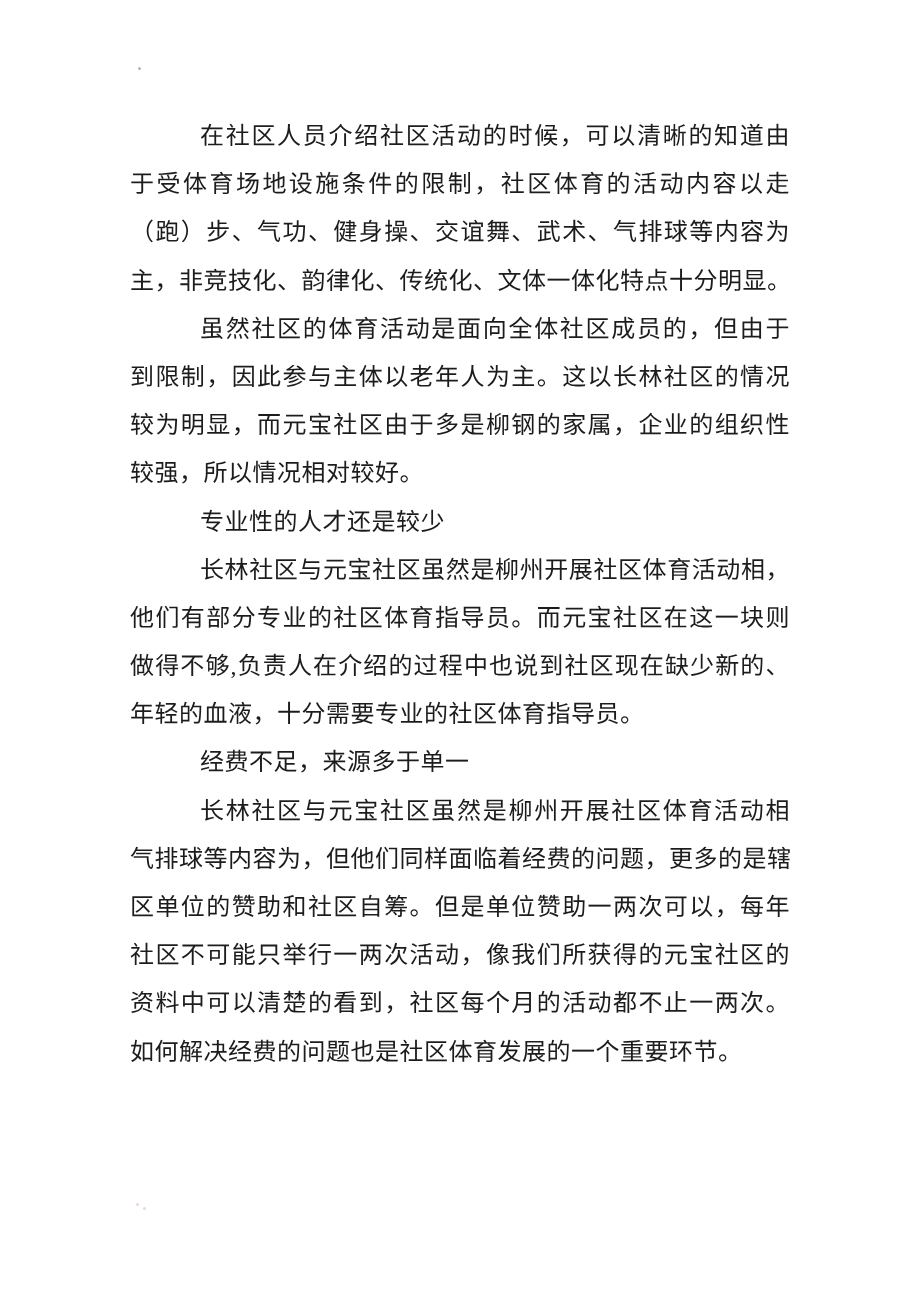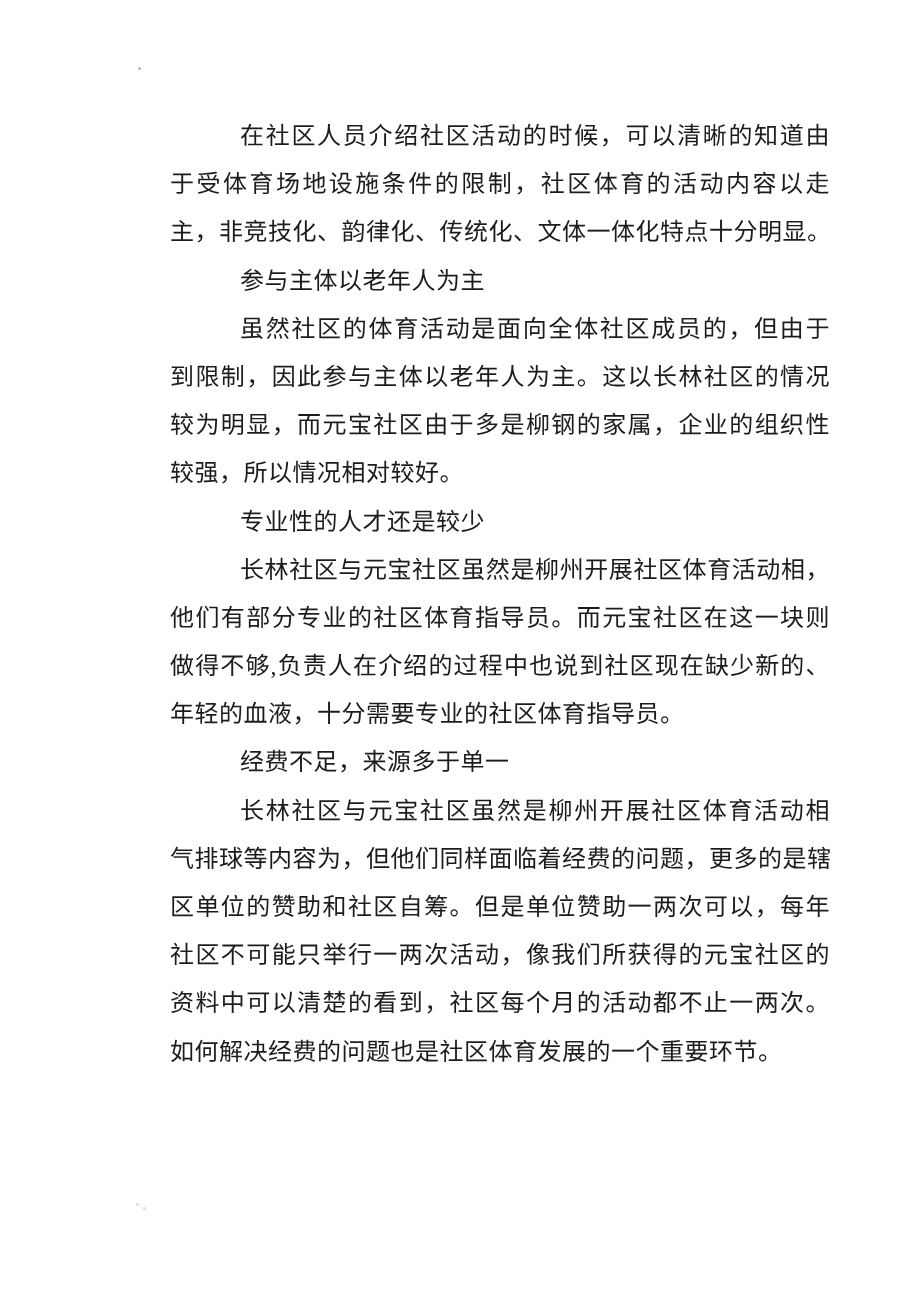--- a/index.html
+++ b/index.html
@@ -46,25 +46,25 @@
     border-radius: 50%;
   }
   .speck-gray   { left: 138px; top: 67px;   width: 3px; height: 3px; background: #b4b4b4; }
   .speck-pink-1 { left: 136px; top: 1203px; width: 3px; height: 3px; background: #ecd2ec; }
   .speck-pink-2 { left: 143px; top: 1207px; width: 3px; height: 3px; background: #ecd2ec; }
 </style>
 </head>
 <body>
 
 <div class="page">
-  <div class="text-block" style="color: rgb(28, 28, 28); margin-left: 40px;">
+  <div class="text-block" style="color: rgb(28, 28, 28);">
       <div class="line indent flush">在社区人员介绍社区活动的时候，可以清晰的知道由</div>
       <div class="line flush">于受体育场地设施条件的限制，社区体育的活动内容以走</div>
+      <div class="line flush">（跑）步、气功、健身操、交谊舞、武术、气排球等内容为</div>
       <div class="line">主，非竞技化、韵律化、传统化、文体一体化特点十分明显。</div>
-      <div class="line indent">参与主体以老年人为主</div>
       <div class="line indent flush">虽然社区的体育活动是面向全体社区成员的，但由于</div>
       <div class="line flush">到限制，因此参与主体以老年人为主。这以长林社区的情况</div>
       <div class="line flush">较为明显，而元宝社区由于多是柳钢的家属，企业的组织性</div>
       <div class="line">较强，所以情况相对较好。</div>
       <div class="line indent">专业性的人才还是较少</div>
       <div class="line indent flush">长林社区与元宝社区虽然是柳州开展社区体育活动相，</div>
       <div class="line flush">他们有部分专业的社区体育指导员。而元宝社区在这一块则</div>
       <div class="line flush">做得不够,负责人在介绍的过程中也说到社区现在缺少新的、</div>
       <div class="line">年轻的血液，十分需要专业的社区体育指导员。</div>
       <div class="line indent">经费不足，来源多于单一</div>

